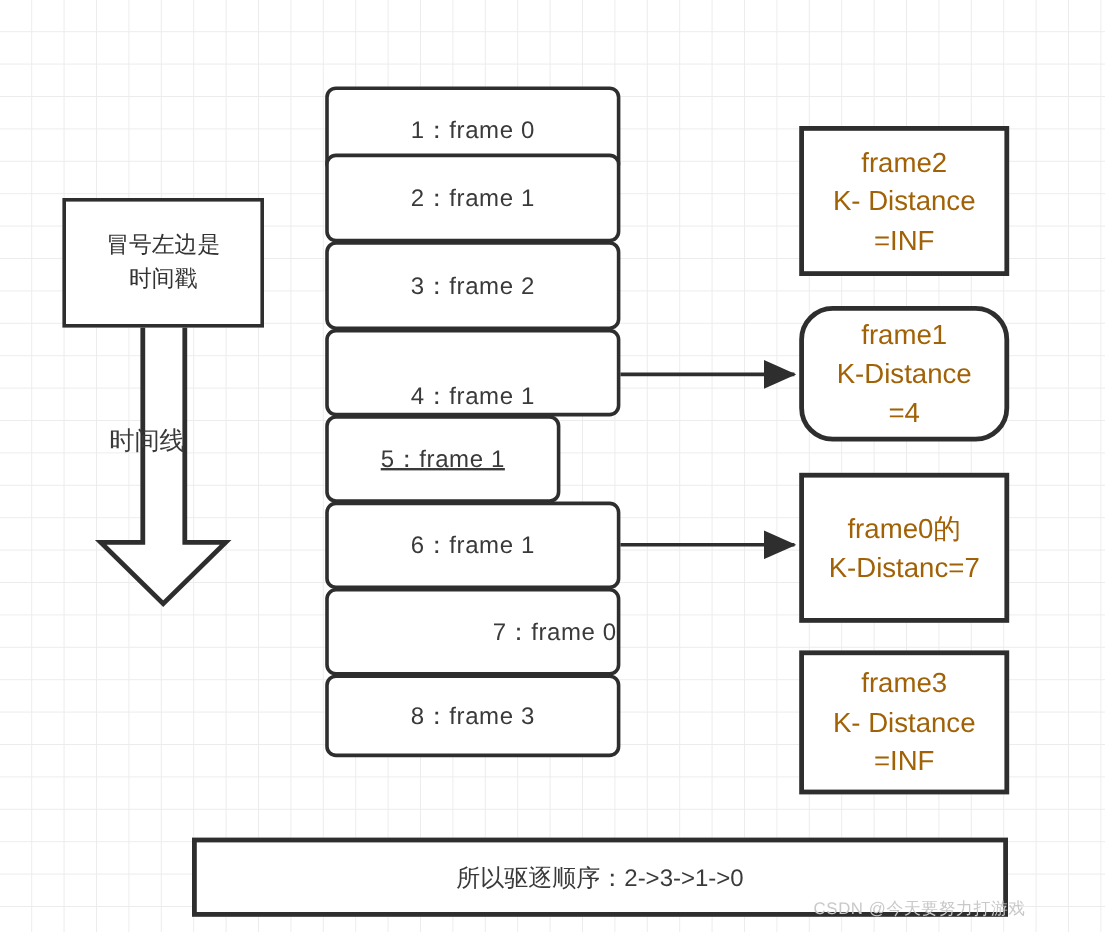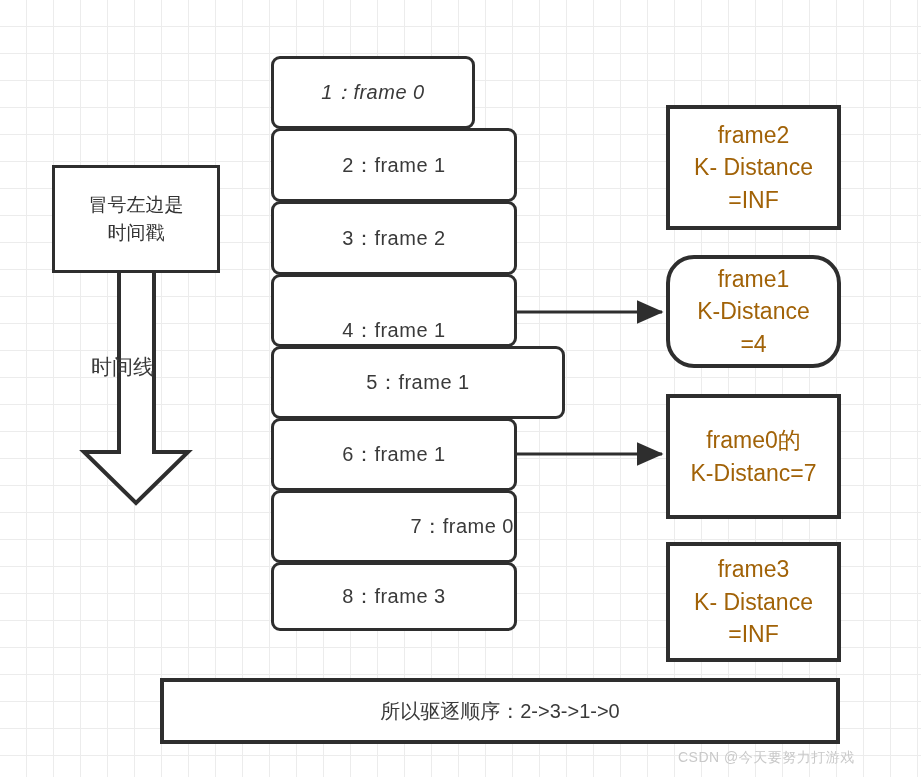--- a/index.html
+++ b/index.html
@@ -58,20 +58,21 @@
     font-size: 23px;
     line-height: 1.42;
     color: #a16207;
   }
 
   
   .conclusion-box {
     border: 4px solid #2e2e2e;
     font-size: 20px;
     color: #3a3a3a;
+    margin-top: 20px;
   }
 
   .svg-layer {
     position: absolute;
     left: 0;
     top: 0;
     width: 921px;
     height: 777px;
     pointer-events: none;
   }
@@ -120,33 +121,33 @@
     </g>
   </svg>
 
   <div class="box note-box multiline" style="left:52px; top:165px; width:168px; height:108px;">
     <span>冒号左边是
 时间戳</span>
   </div>
 
   <div class="timeline-label" style="left:91px; top:353px;">时间线</div>
 
-  <div class="box stack-cell" style="left:271px; top:56px; width:204px; height:73px;font-style:italic;">
+  <div class="box stack-cell" style="left:271px; top:72px; width:246px; height:73px;">
     <span>1：frame 0</span>
   </div>
   <div class="box stack-cell" style="left:271px; top:128px; width:246px; height:74px;">
     <span>2：frame 1</span>
   </div>
   <div class="box stack-cell" style="left:271px; top:201px; width:246px; height:74px;">
     <span>3：frame 2</span>
   </div>
   <div class="box stack-cell" style="left:271px; top:274px; width:246px; height:73px;align-items:flex-end;">
     <span>4：frame 1</span>
   </div>
-  <div class="box stack-cell" style="left:271px; top:346px; width:294px; height:73px;">
+  <div class="box stack-cell" style="left:271px; top:346px; width:196px; height:73px;text-decoration:underline;">
     <span>5：frame 1</span>
   </div>
   <div class="box stack-cell" style="left:271px; top:418px; width:246px; height:73px;">
     <span>6：frame 1</span>
   </div>
   <div class="box stack-cell" style="left:271px; top:490px; width:246px; height:73px;justify-content:flex-end;">
     <span>7：frame 0</span>
   </div>
   <div class="box stack-cell" style="left:271px; top:562px; width:246px; height:69px;">
     <span>8：frame 3</span>

